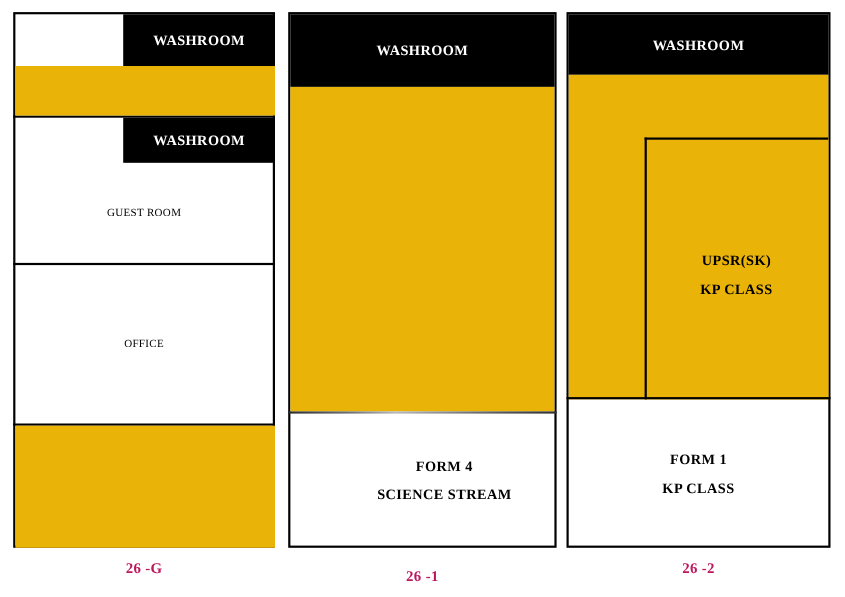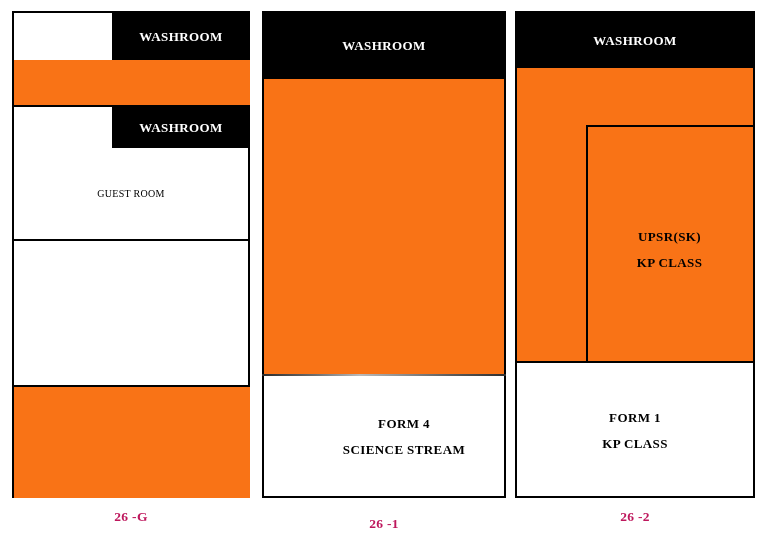--- a/index.html
+++ b/index.html
@@ -27,21 +27,21 @@
   .col {
     position: absolute;
     box-sizing: border-box;
     border: 2px solid #000000;
     background: #ffffff;
   }
 
   .room {
     position: absolute;
     box-sizing: border-box;
-    background: #f97316;
+    background: #eab308;
   }
 
   .blackbar {
     position: absolute;
     box-sizing: border-box;
     background: #000000;
     color: #ffffff;
     display: flex;
     align-items: center;
     justify-content: center;
@@ -126,20 +126,23 @@
     <div class="blackbar" style="left:98px; top:94px; width:138px; height:41px;">
       <span class="label-text">WASHROOM</span>
     </div>
 
     <div class="room" style="left:0px; top:47px; width:236px; height:45px;"></div>
 
     <div class="centered" style="top:135px; height:91px;">
       <span class="plain-text">GUEST ROOM</span>
     </div>
 
+    <div class="centered" style="top:226px; height:146px;">
+      <span class="plain-text">OFFICE</span>
+    </div>
 
     <div class="room" style="left:0px; top:374px; width:236px; height:111px;"></div>
   </div>
 
   <div class="caption" style="left:12px; top:509px; width:238px;">26 -G</div>
 
   <div class="col" style="left:262px; top:11px; width:244px; height:487px;">
 
     <div class="blackbar" style="left:0px; top:0px; width:240px; height:66px;">
       <span class="label-text">WASHROOM</span>

